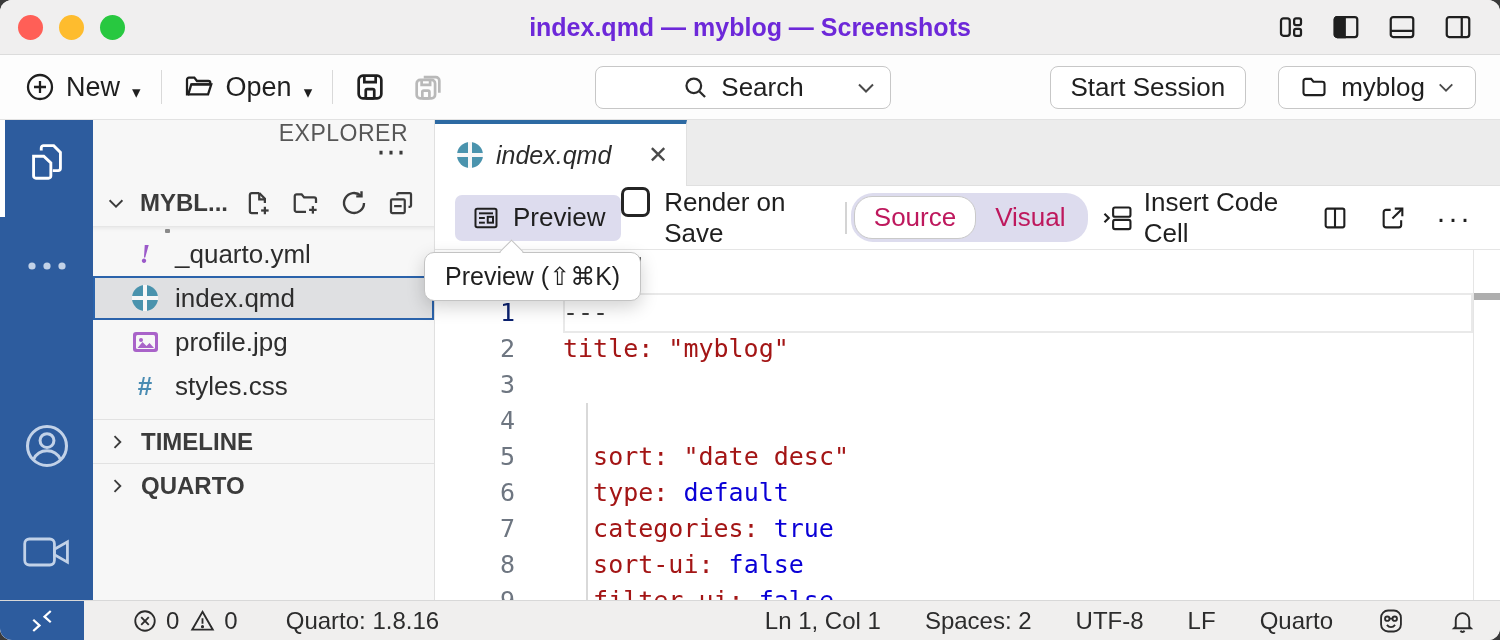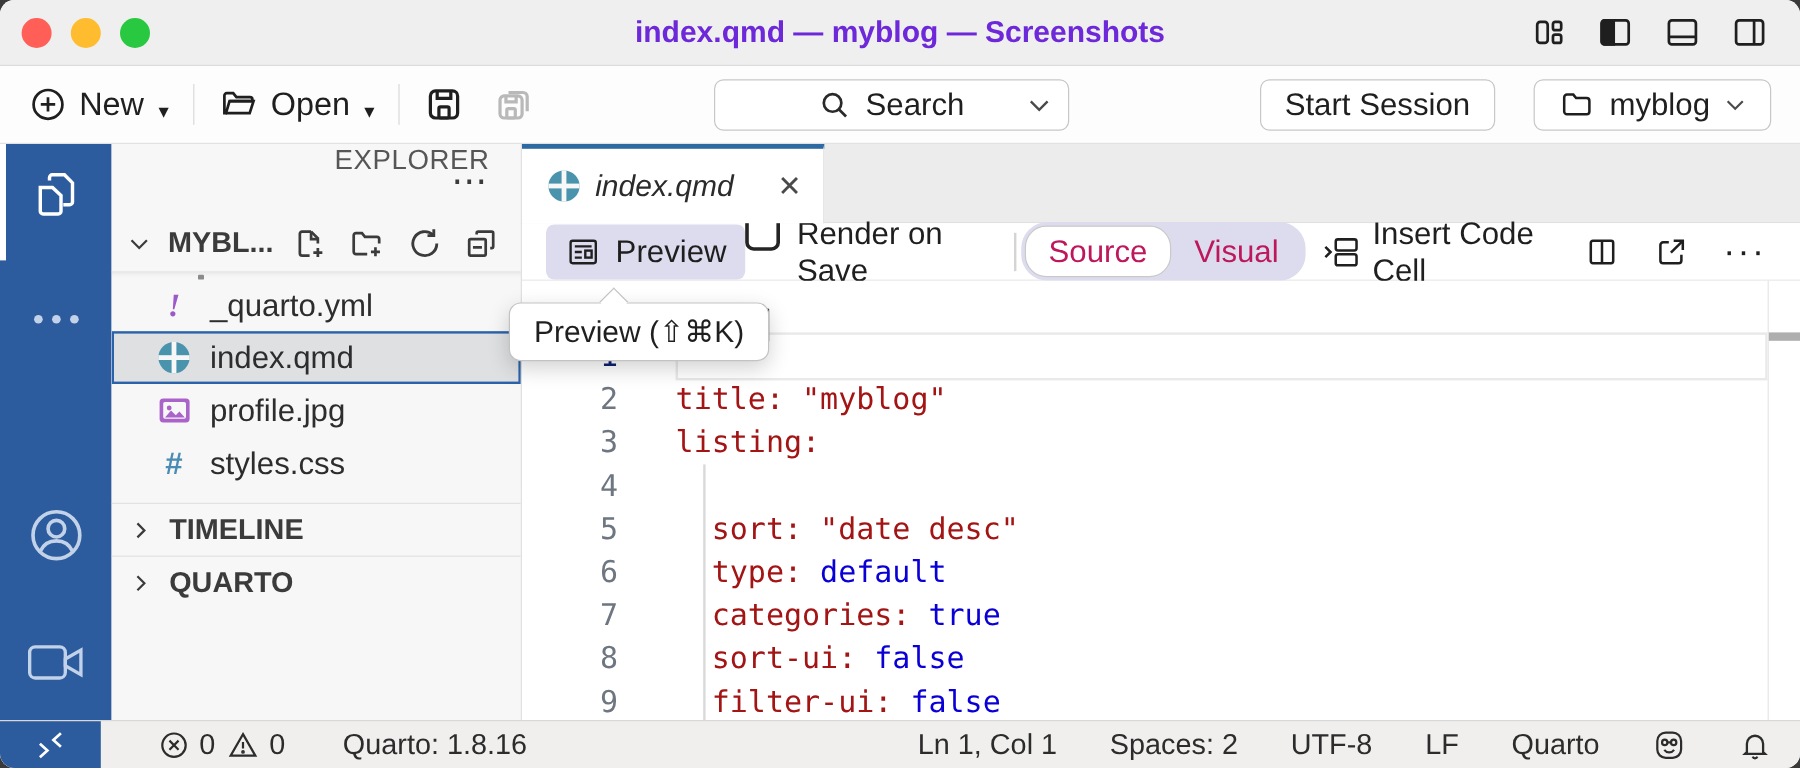--- a/index.html
+++ b/index.html
@@ -59,21 +59,21 @@
   .panes { margin-top:11px; }
   .pane-row { height:44px; border-top:1px solid #e2e2e2; display:flex; align-items:center; gap:14px; padding-left:14px; font-size:24px; font-weight:700; color:#3b3b3b; }
 
   
   .editor-group { flex:1; display:flex; flex-direction:column; min-width:0; }
   .tabstrip { height:66px; background:#ececec; border-bottom:1px solid #e0e0e0; display:flex; }
   .tab { position:relative; width:252px; background:#ffffff; border-top:4px solid #2d6aa3; border-right:1px solid #e0e0e0; margin-bottom:-1px; z-index:2; display:flex; align-items:center; gap:13px; padding:0 18px 0 22px; }
   .tab-label { font-size:25px; font-style:italic; color:#2b2b2b; }
   .tab-close { margin-left:auto; font-size:24px; color:#4a4a4a; }
 
-  .actionbar { height:48px; background:#ffffff; border-bottom:1px solid #e5e5e5; display:flex; align-items:center; padding:0 20px; }
+  .actionbar { height:64px; background:#ffffff; border-bottom:1px solid #e5e5e5; display:flex; align-items:center; padding:0 20px; }
   .preview-btn { display:flex; align-items:center; gap:12px; background:#dddcee; border-radius:7px; height:46px; padding:0 16px; font-size:26px; color:#1f1f1f; }
   .checkbox { width:30px; height:30px; border:3px solid #242424; border-radius:7px; background:#fff; }
   .ros-label { font-size:26px; color:#1f1f1f; }
   .ab-sep { width:1.5px; height:32px; background:#d4d4d4; margin:0 4px; }
   .seg { display:flex; align-items:center; background:#dddcee; border-radius:22px; padding:3px; }
   .seg-opt { font-size:26px; padding:5px 19px; border-radius:18px; color:#be185d; }
   .seg-opt.on { background:#ffffff; border:1.5px solid #c9c9c9; }
   .insert-cell { display:flex; align-items:center; gap:10px; font-size:26px; color:#1f1f1f; }
   .ab-right { margin-left:auto; display:flex; align-items:center; gap:28px; padding-right:8px; }
   .more-dots { font-size:30px; color:#1f1f1f; letter-spacing:2px; line-height:10px; }
@@ -386,21 +386,21 @@
           <span class="more-dots">···</span>
         </div>
       </div>
 
       <div class="code-area">
         <div class="current-line-box"></div>
         <div class="indent-guide"></div>
         <div class="code-scroll" id="code-lines">
             <div class="code-line"><span class="ln active">1</span><span><span class="c-meta">---</span></span></div>
             <div class="code-line"><span class="ln">2</span><span><span class="c-key">title: </span><span class="c-str">"myblog"</span></span></div>
-            <div class="code-line"><span class="ln">3</span><span><span class="c-key">listing:</span></span></div>
+            <div class="code-line"><span class="ln">3</span></div>
             <div class="code-line"><span class="ln">4</span></div>
             <div class="code-line"><span class="ln">5</span><span><span class="c-key">  sort: </span><span class="c-str">"date desc"</span></span></div>
             <div class="code-line"><span class="ln">6</span><span><span class="c-key">  type: </span><span class="c-kw">default</span></span></div>
             <div class="code-line"><span class="ln">7</span><span><span class="c-key">  categories: </span><span class="c-kw">true</span></span></div>
             <div class="code-line"><span class="ln">8</span><span><span class="c-key">  sort-ui: </span><span class="c-kw">false</span></span></div>
             <div class="code-line"><span class="ln">9</span><span><span class="c-key">  filter-ui: </span><span class="c-kw">false</span></span></div>
           </div>
         <div class="overview-ruler">
           <div class="ruler-cursor-marker"></div>
         </div>

